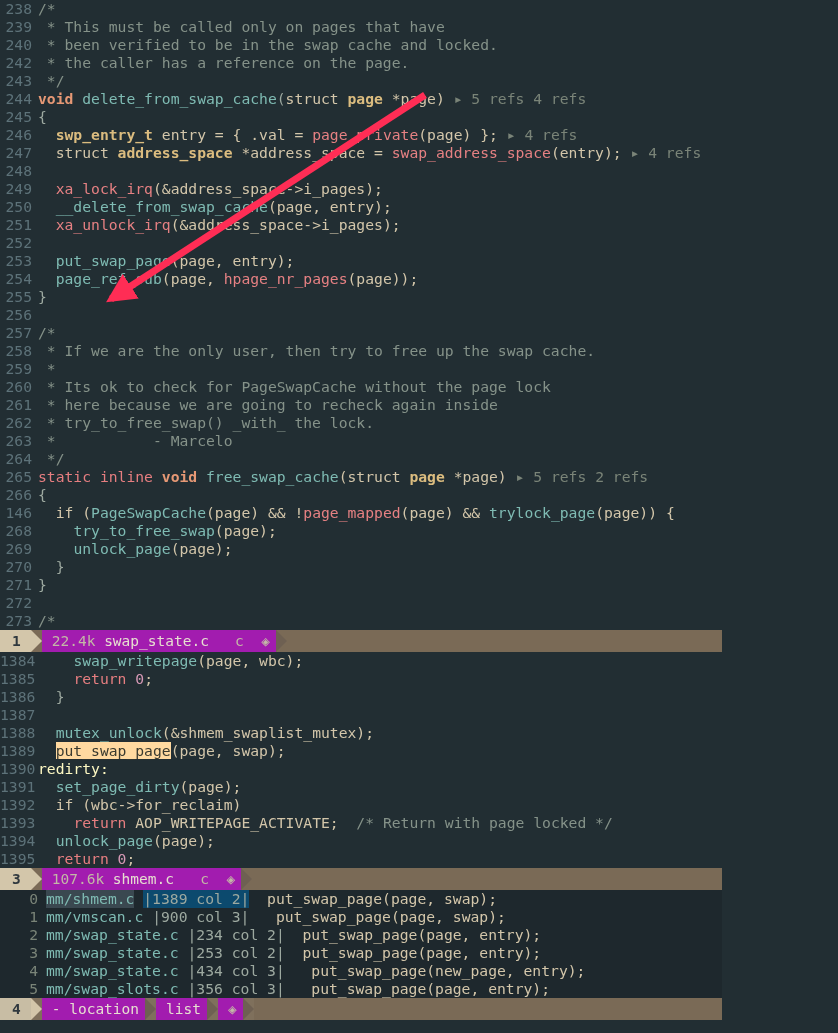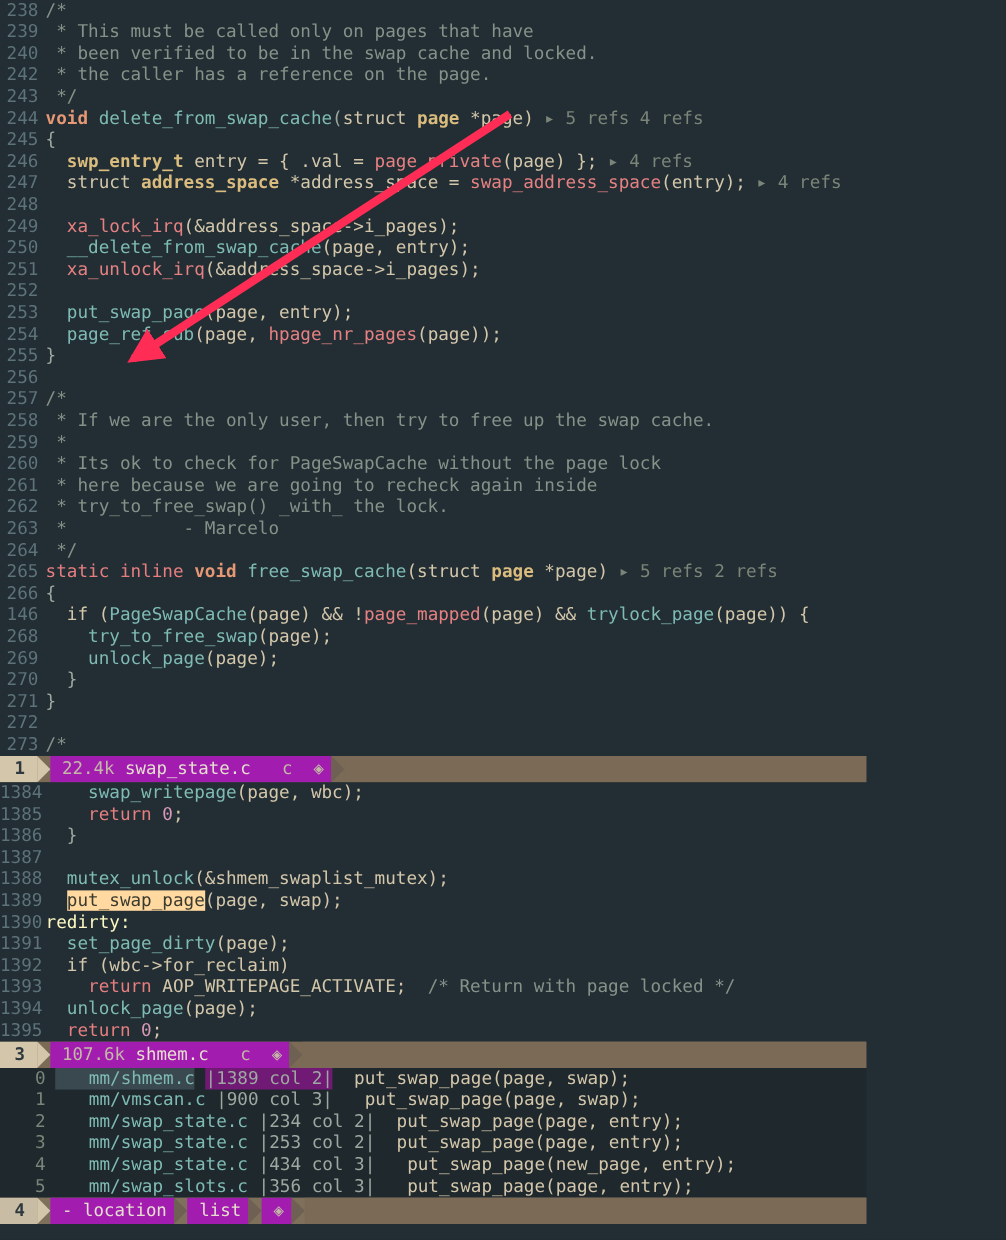--- a/index.html
+++ b/index.html
@@ -116,24 +116,24 @@
     align-items: center;
     white-space: pre;
     color: #9da9a0;
   }
   .qf-idx {
     width: 46px; min-width: 46px;
     text-align: right;
     padding-right: 8px;
     color: #7a8478;
   }
-  .qf-file  { color: #7fbbb3; padding-left: 28px; }
+  .qf-file  { color: #7fbbb3; }
   .qf-file.sel { background: #3a4850; }
   .qf-pos   { color: #9da9a0; }
-  .qf-pos.sel { background: #701a75; text-align: right; }
+  .qf-pos.sel { background: #0c4a6e; text-align: right; }
   .qf-text  { color: #d3c6aa; }
 
   
   #arrow-overlay {
     position: absolute;
     left: 0; top: 0;
     width: 838px; height: 1033px;
     pointer-events: none;
     z-index: 50;
   }

